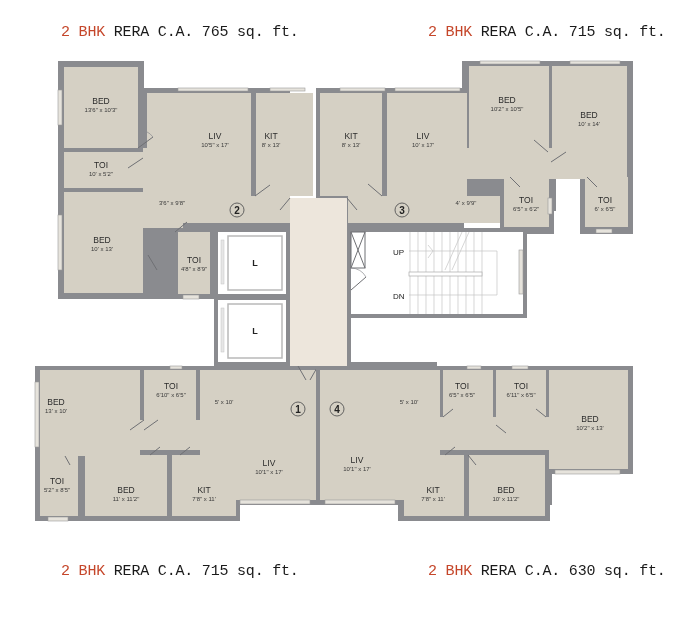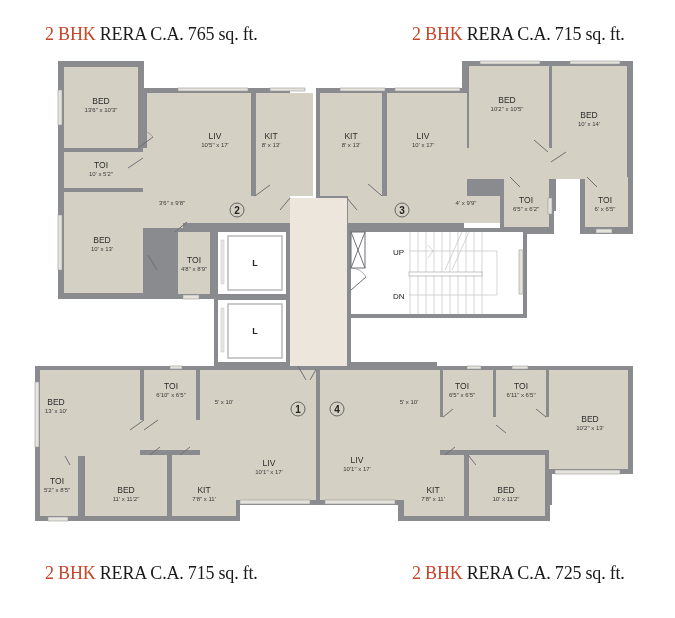--- a/index.html
+++ b/index.html
@@ -1,17 +1,17 @@
 <!DOCTYPE html>
 <html><head>
 <meta charset="utf-8">
 <style>
   html, body { margin: 0; padding: 0; background: #ffffff; }
   body { width: 675px; height: 618px; position: relative; overflow: hidden; font-family: "Liberation Sans", sans-serif; }
-  .caption { position: absolute; font-family: Liberation Serif, serif; font-size: 18px; color: #1a1a1a; white-space: nowrap; letter-spacing: -0.2px; }
+  .caption { position: absolute; font-family: Liberation Mono, monospace; font-size: 15px; color: #1a1a1a; white-space: nowrap; letter-spacing: -0.2px; margin-left: 16px; }
   .caption .bhk { color: #c5462a; }
   #cap-tl { left: 45px; top: 24px; }
   #cap-tr { left: 412px; top: 24px; }
   #cap-bl { left: 45px; top: 563px; }
   #cap-br { left: 412px; top: 563px; }
   svg { position: absolute; left: 0; top: 0; }
   .room { fill: #d5d0c4; }
   .lobby { fill: #ede6dc; }
   .white { fill: #ffffff; }
   .wall { fill: #8a8b8f; }
@@ -27,21 +27,21 @@
   .stair { stroke: #c4c4c4; stroke-width: 0.7; fill: none; }
   .ltext { font-family: "Liberation Sans", sans-serif; font-size: 9px; font-weight: bold; fill: #222; text-anchor: middle; }
   .stxt { font-family: "Liberation Sans", sans-serif; font-size: 8px; fill: #222; }
 </style>
 </head>
 <body>
 
 <div id="cap-tl" class="caption"><span class="bhk">2 BHK</span><span> RERA C.A. 765 sq. ft.</span></div>
 <div id="cap-tr" class="caption"><span class="bhk">2 BHK</span><span> RERA C.A. 715 sq. ft.</span></div>
 <div id="cap-bl" class="caption"><span class="bhk">2 BHK</span><span> RERA C.A. 715 sq. ft.</span></div>
-<div id="cap-br" class="caption"><span class="bhk">2 BHK</span><span> RERA C.A. 725 sq. ft.</span></div>
+<div id="cap-br" class="caption"><span class="bhk">2 BHK</span><span> RERA C.A. 630 sq. ft.</span></div>
 
 <svg width="675" height="618" viewBox="0 0 675 618">
 
   <g>
 
     <rect class="wall" x="58" y="61" width="86" height="238"></rect>
     <rect class="wall" x="144" y="88" width="146" height="140"></rect>
     <rect class="wall" x="144" y="228" width="70" height="71"></rect>
 
     <rect class="room" x="64" y="67" width="74" height="81"></rect>

